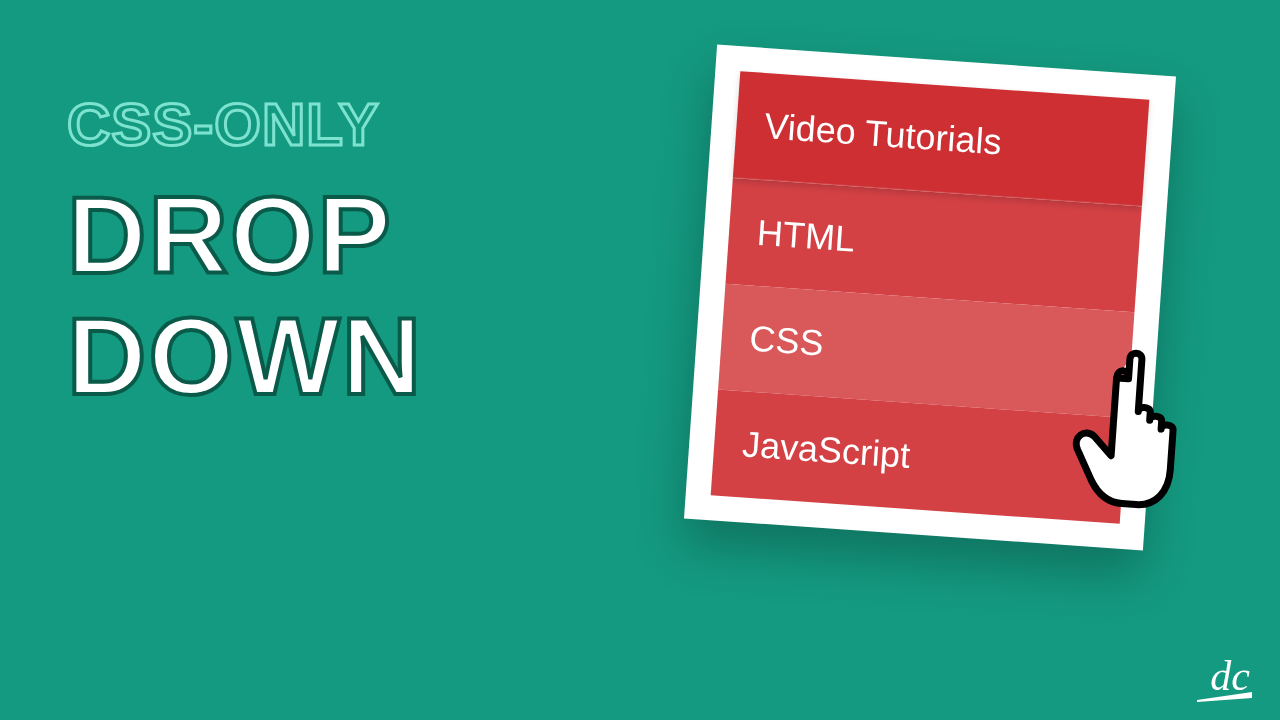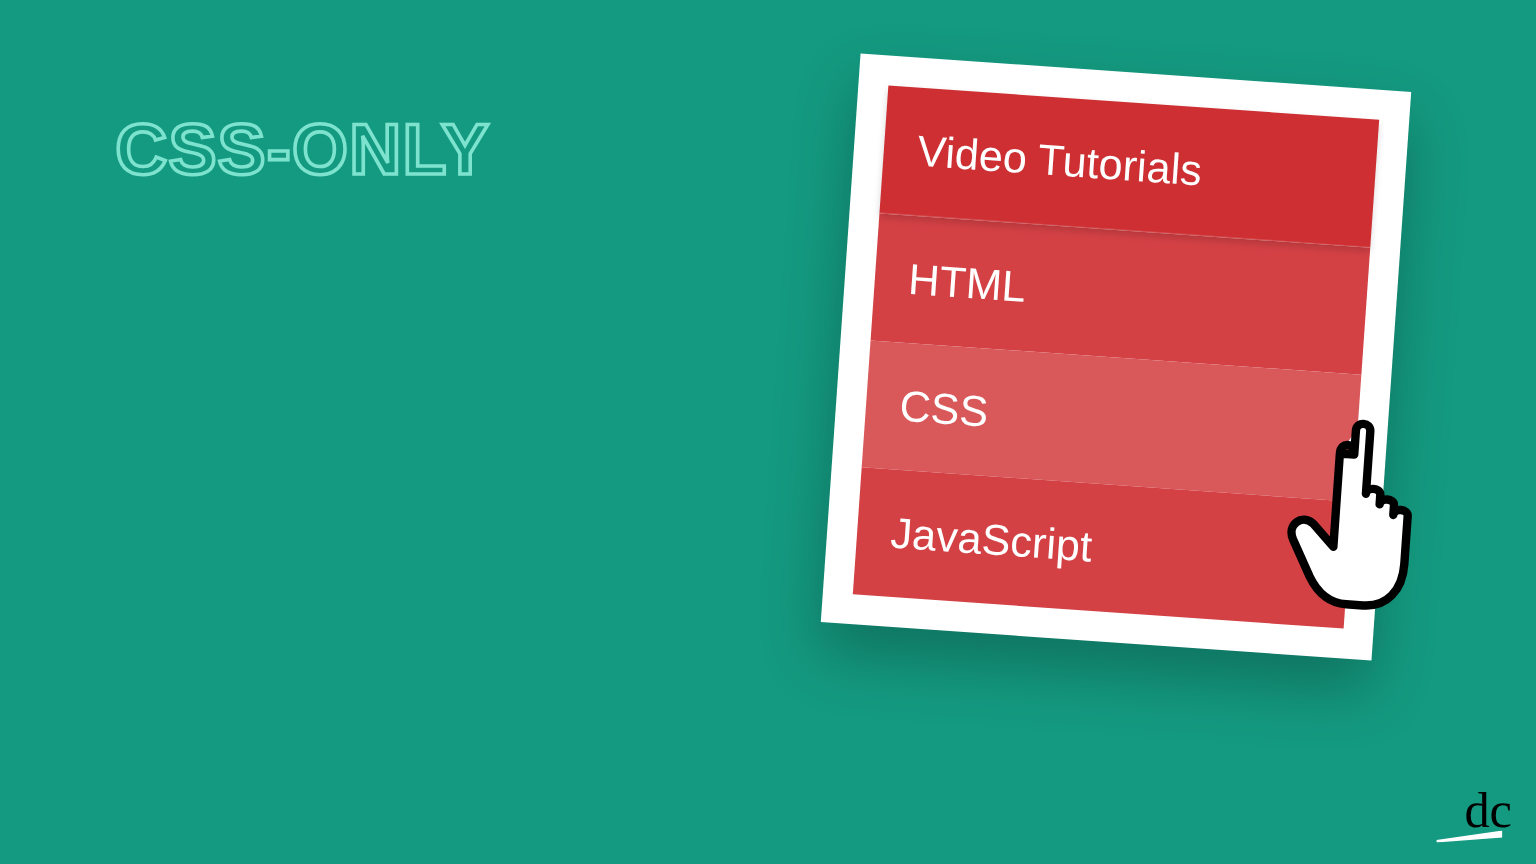--- a/index.html
+++ b/index.html
@@ -10,21 +10,21 @@
   body {
     width: 1280px;
     height: 720px;
     background: #149a80;
     font-family: 'Segoe UI', 'Helvetica Neue', Arial, sans-serif;
     position: relative;
     overflow: hidden;
   }
   .left-text {
     position: absolute;
-    left: 96px;
+    left: 67px;
     top: 90px;
   }
   .css-only {
     font-size: 60px;
     font-weight: 600;
     color: #149a80;
     -webkit-text-stroke: 3px #7de3cf;
     text-stroke: 3px #7de3cf;
     letter-spacing: 1px;
     margin-bottom: 15px;
@@ -80,41 +80,44 @@
     position: absolute;
     right: 55px;
     top: 340px;
     width: 160px;
     height: 180px;
     z-index: 10;
     transform: rotate(4deg);
   }
   .logo {
     position: absolute;
-    right: 20px;
+    right: 30px;
     bottom: 20px;
-    color: #000000;
+    color: #ffffff;
     font-family: Georgia, 'Times New Roman', serif;
     font-size: 42px;
+    font-style: italic;
     font-weight: 300;
   }
   .logo-underline {
     position: absolute;
     right: 28px;
     bottom: 18px;
     width: 55px;
     height: 10px;
   }
 </style>
 </head>
 <body>
 
 <div class="left-text">
   <div class="css-only">CSS-ONLY</div>
   <div class="main-title">
+    <span class="line">DROP</span>
+    <span class="line">DOWN</span>
   </div>
 </div>
 
 <div class="card">
   <div class="menu">
     <div class="menu-item header">
       <span>Video Tutorials</span>
     </div>
     <div class="menu-item opt">
       <span>HTML</span>

